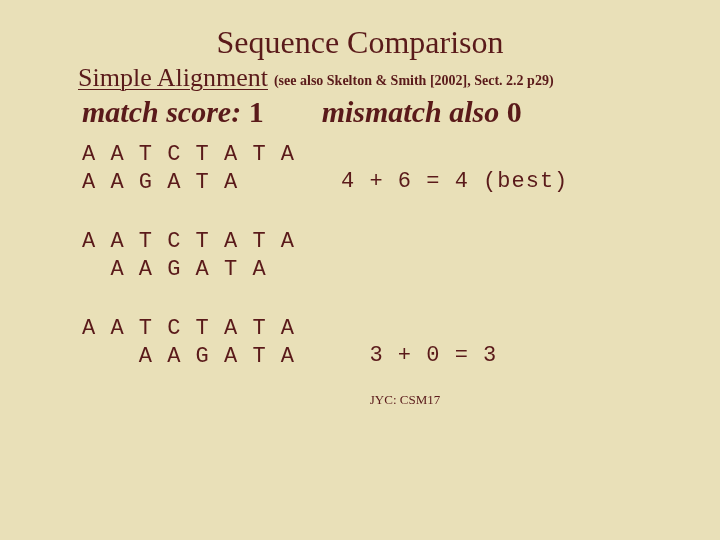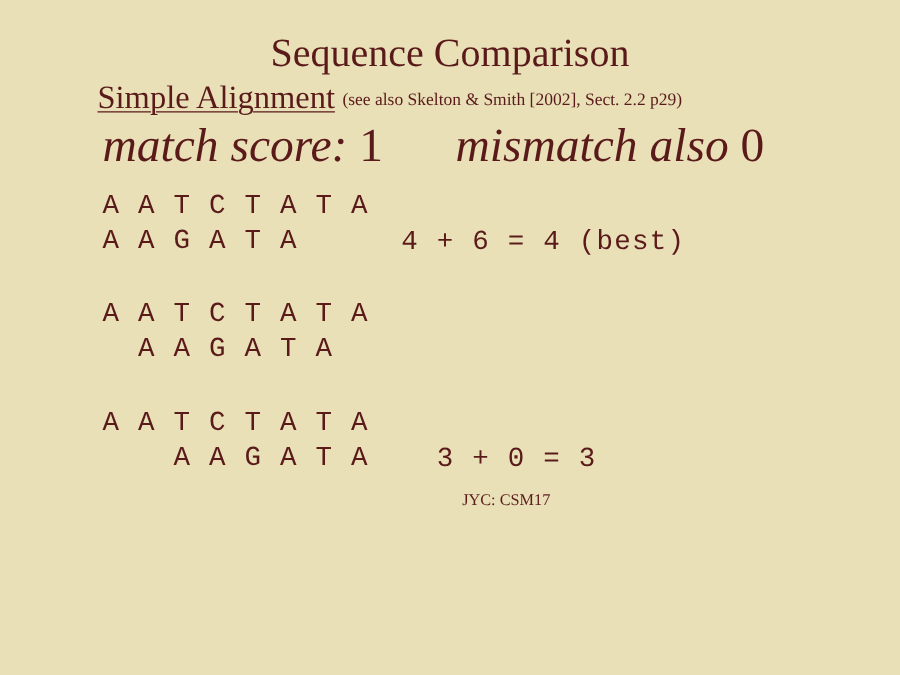--- a/index.html
+++ b/index.html
@@ -33,46 +33,46 @@
   }
   .subtitle {
     font-size: 26px;
     font-weight: 400;
     text-decoration: underline;
     text-decoration-thickness: 1px;
     text-underline-offset: 3px;
   }
   .ref {
     font-size: 14px;
-    font-weight: 400;
+    font-weight: 700;
     padding-bottom: 4px;
   }
   .scores-row {
     display: flex;
     margin: 2px 0 8px 42px;
     gap: 58px;
   }
   .score {
-    font-size: 38px;
+    font-size: 30px;
     font-style: italic;
-    font-weight: 400;
+    font-weight: 700;
   }
   .score .num {
     font-style: normal;
   }
   .blocks {
     margin: 12px 0 0 42px;
   }
   .block {
     margin-bottom: 32px;
   }
   .seqrow {
     display: flex;
-    align-items: flex-end;
-    gap: 26px;
+    align-items: center;
+    gap: 46px;
   }
   .seq {
     font-family: "Courier New", Courier, monospace;
     font-size: 22px;
     line-height: 1.25;
     white-space: pre;
     letter-spacing: 1px;
   }
   .result {
     font-family: "Courier New", Courier, monospace;

